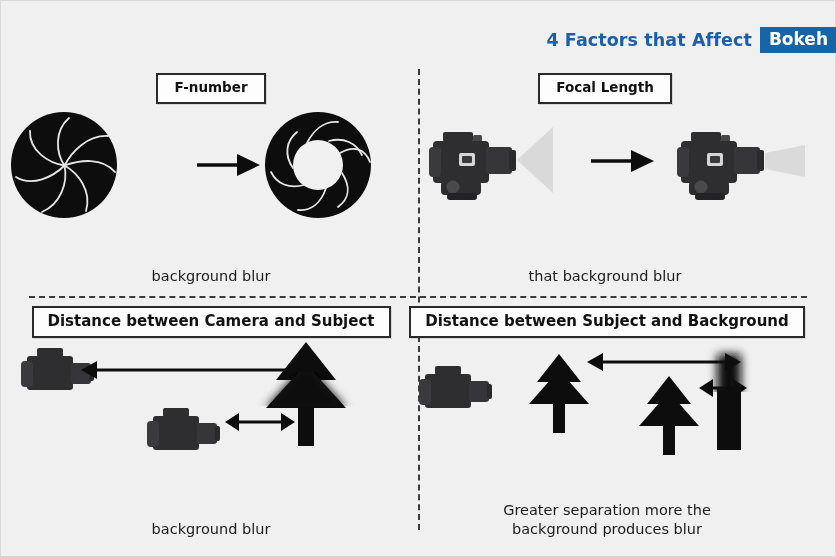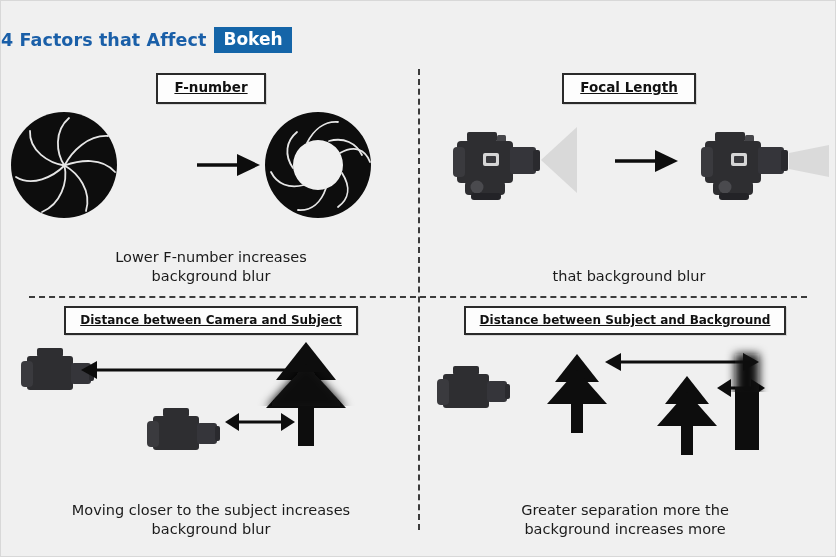--- a/index.html
+++ b/index.html
@@ -22,21 +22,21 @@
     box-sizing: border-box;
     border: 1px solid #d8d8d8;
   }
 
   
   .title-wrap {
     position: absolute;
     top: 26px;
     left: 0;
     width: 836px;
-    text-align: left;
+    text-align: right;
     white-space: nowrap;
   }
   .title-text {
     font-size: 17.5px;
     font-weight: bold;
     color: #1a5fa8;
     letter-spacing: .1px;
     vertical-align: middle;
   }
   .title-badge {
@@ -68,40 +68,39 @@
     width: 0;
     border-left: 2px dashed #3b3b3b;
   }
 
   
   .quad {
     position: absolute;
     box-sizing: border-box;
   }
   #quad-fnumber      { left: 10px;  top: 72px;  width: 400px; height: 220px; }
-  #quad-focal        { left: 428px; top: 72px;  width: 400px; height: 220px; }
+  #quad-focal        { left: 404px; top: 72px;  width: 400px; height: 220px; }
   #quad-cam-subject  { left: 10px;  top: 305px; width: 400px; height: 240px; }
-  #quad-subj-bg      { left: 424px; top: 305px; width: 400px; height: 240px; }
+  #quad-subj-bg      { left: 406px; top: 305px; width: 400px; height: 240px; }
 
   .quad-label {
     display: block;
     margin: 0 auto;
     background: #fdfdfd;
     border: 2px solid #2a2a2a;
     color: #111111;
     font-size: 13.5px;
     font-weight: bold;
     text-align: center;
     padding: 6px 16px 7px 16px;
     width: fit-content;
     line-height: 1;
     box-shadow: 1px 1px 0 rgba(0,0,0,.10);
-    text-decoration: underline;
-  }
-  .quad-label.wide { font-size: 12px; padding: 6px 14px 7px 14px; }
+  }
+  .quad-label.wide { font-size: 15px; padding: 6px 14px 7px 14px; }
 
   .quad-caption {
     position: absolute;
     left: 0;
     width: 100%;
     text-align: center;
     font-size: 14.5px;
     color: #1b1b1b;
     line-height: 1.35;
   }
@@ -174,21 +173,21 @@
             <path d="M-14,20 C-29,24 -41,19 -47,7"></path>
             <path d="M-25,3 C-34,-10 -32,-24 -21,-33"></path>
             <path d="M-11,-22 C-4,-36 7,-44 20,-43"></path>
             <path d="M11,-24 C26,-28 38,-22 44,-10"></path>
           </g>
         </g>
       </svg>
     </div>
 
     <div class="quad-caption">
-      <span>Lower F-number increases</span><br>
+      <br>
       <span>background blur</span>
     </div>
   </div>
 
   <div class="quad" id="quad-focal">
     <div class="quad-label">Focal Length</div>
 
     <div class="stage" style="top:36px;height:115px;">
       <svg width="400" height="115" viewBox="0 0 400 115">
         <defs>
@@ -285,21 +284,21 @@
             <rect x="-8" y="62" width="16" height="42" fill="#0d0d0d"></rect>
           </g>
           <g clip-path="url(#tree-blur-band)" filter="url(#soft-blur)">
             <polygon points="0,22 -40,66 40,66" fill="#0d0d0d"></polygon>
           </g>
         </g>
       </svg>
     </div>
 
     <div class="quad-caption">
-      <span>Moving closer to the subject increases</span><br>
+      <br>
       <span>background blur</span>
     </div>
   </div>
 
   <div class="quad" id="quad-subj-bg">
     <div class="quad-label wide">Distance between Subject and Background</div>
 
     <div class="stage" style="top:34px;height:125px;">
       <svg width="400" height="125" viewBox="0 0 400 125">
         <defs>
@@ -351,17 +350,17 @@
           <rect x="0" y="34" width="24" height="62" fill="#0d0d0d"></rect>
           <g clip-path="url(#bar-blur-top)" filter="url(#soft-blur-2)">
             <rect x="0" y="0" width="24" height="44" fill="#0d0d0d"></rect>
           </g>
         </g>
       </svg>
     </div>
 
     <div class="quad-caption">
       <span>Greater separation more the</span><br>
-      <span>background increases more</span>
+      <span>background produces blur</span>
     </div>
   </div>
 
 </div>
 
 </body></html>

